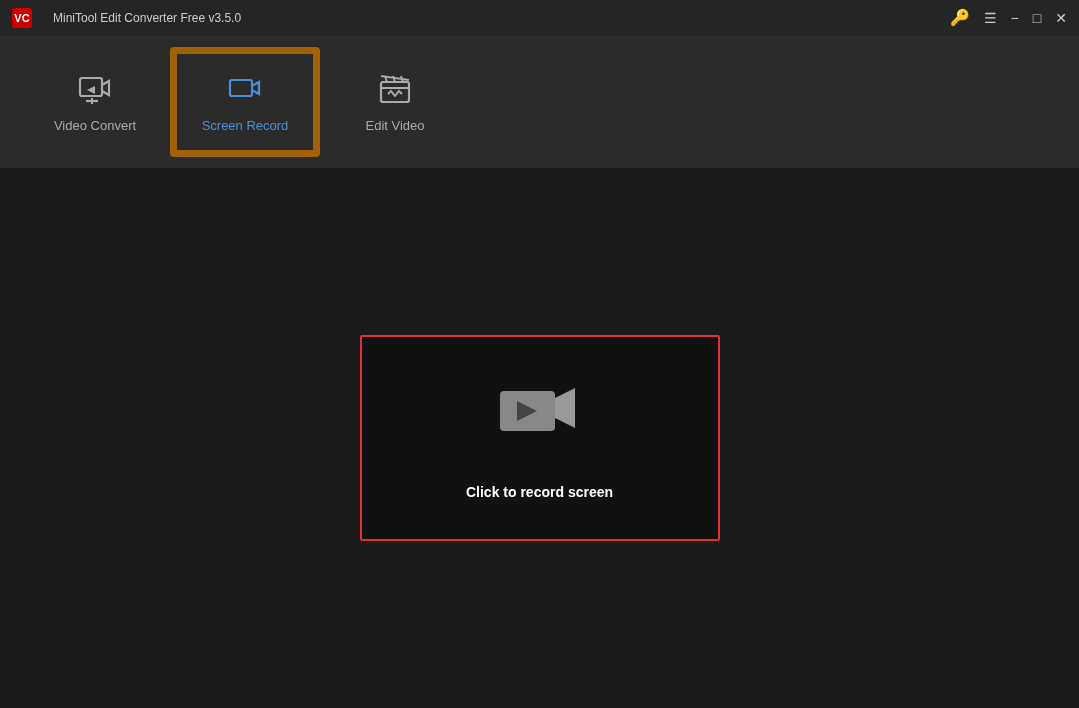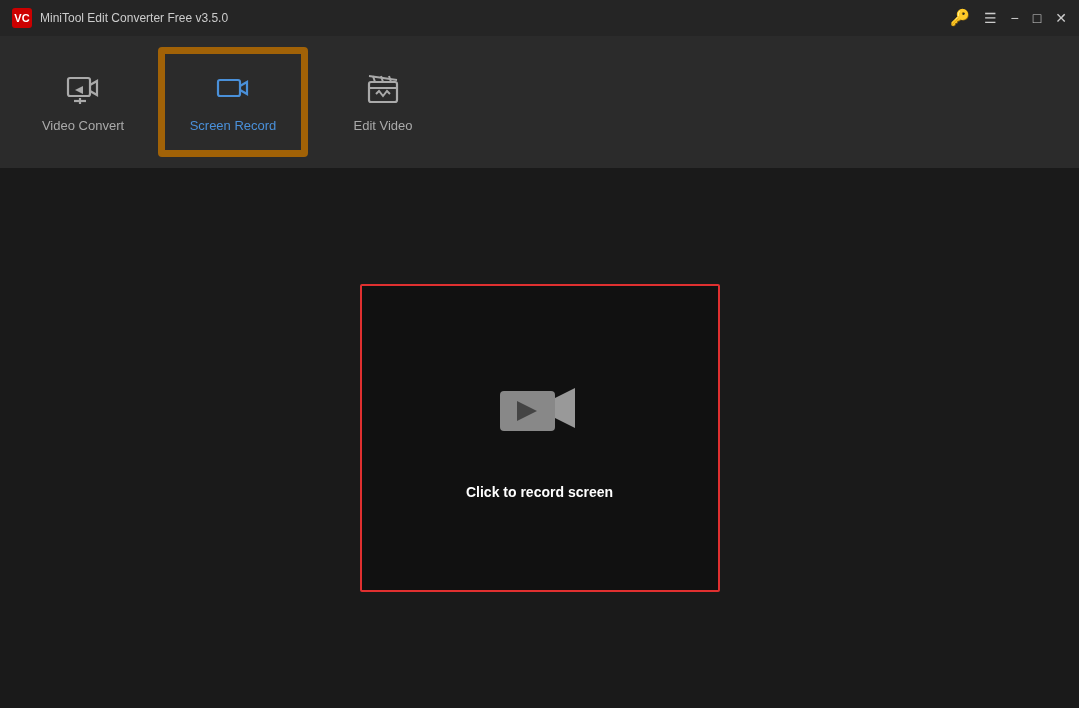--- a/index.html
+++ b/index.html
@@ -23,21 +23,21 @@
       align-items: center;
       justify-content: space-between;
       background: #252525;
       height: 36px;
       padding: 0 12px;
     }
 
     .title-bar-left {
       display: flex;
       align-items: center;
-      gap: 8px;
+      gap: 21px;
     }
 
     .app-logo {
       width: 20px;
       height: 20px;
       background: #cc0000;
       border-radius: 3px;
       display: flex;
       align-items: center;
       justify-content: center;
@@ -72,21 +72,21 @@
     .close-btn {
       color: #cccccc;
     }
 
     
     .nav-bar {
       display: flex;
       align-items: center;
       background: #2b2b2b;
       height: 132px;
-      padding: 0 8px;
+      padding: 0 20px;
       gap: 0;
     }
 
     .nav-item {
       display: flex;
       flex-direction: column;
       align-items: center;
       justify-content: center;
       width: 150px;
       height: 110px;
@@ -124,21 +124,21 @@
     .main-content {
       display: flex;
       align-items: center;
       justify-content: center;
       height: calc(708px - 36px - 132px);
       background: #1a1a1a;
     }
 
     .record-area {
       width: 360px;
-      height: 308px;
+      height: 206px;
       border: 2px solid #e03030;
       background: #111111;
       display: flex;
       flex-direction: column;
       align-items: center;
       justify-content: center;
       gap: 38px;
       cursor: pointer;
       border-radius: 2px;
     }

